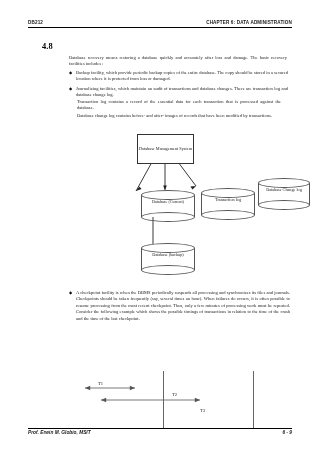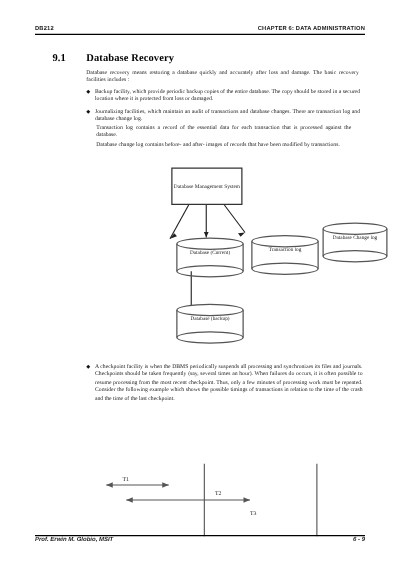--- a/index.html
+++ b/index.html
@@ -212,22 +212,21 @@
 
 <div class="page">
 
   <div class="header">
     <span>DB212</span>
     <span>CHAPTER 6: DATA ADMINISTRATION</span>
   </div>
   <div class="header-rule"></div>
 
   <div class="sec-title">
-    <span class="sec-num">9.1</span>
-    <span>Database Recovery</span>
+    <span class="sec-num">4.8</span>
   </div>
 
   <div class="body-block intro">Database recovery means restoring a database quickly and accurately after loss and damage. The basic recovery facilities includes :</div>
 
   <div class="bullet-row b1">
     <span class="bullet-mark">◆</span>
     <span class="bullet-text">Backup facility, which provide periodic backup copies of the entire database. The copy should be stored in a secured location where it is protected from loss or damaged.</span>
   </div>
 
   <div class="bullet-row b2">

